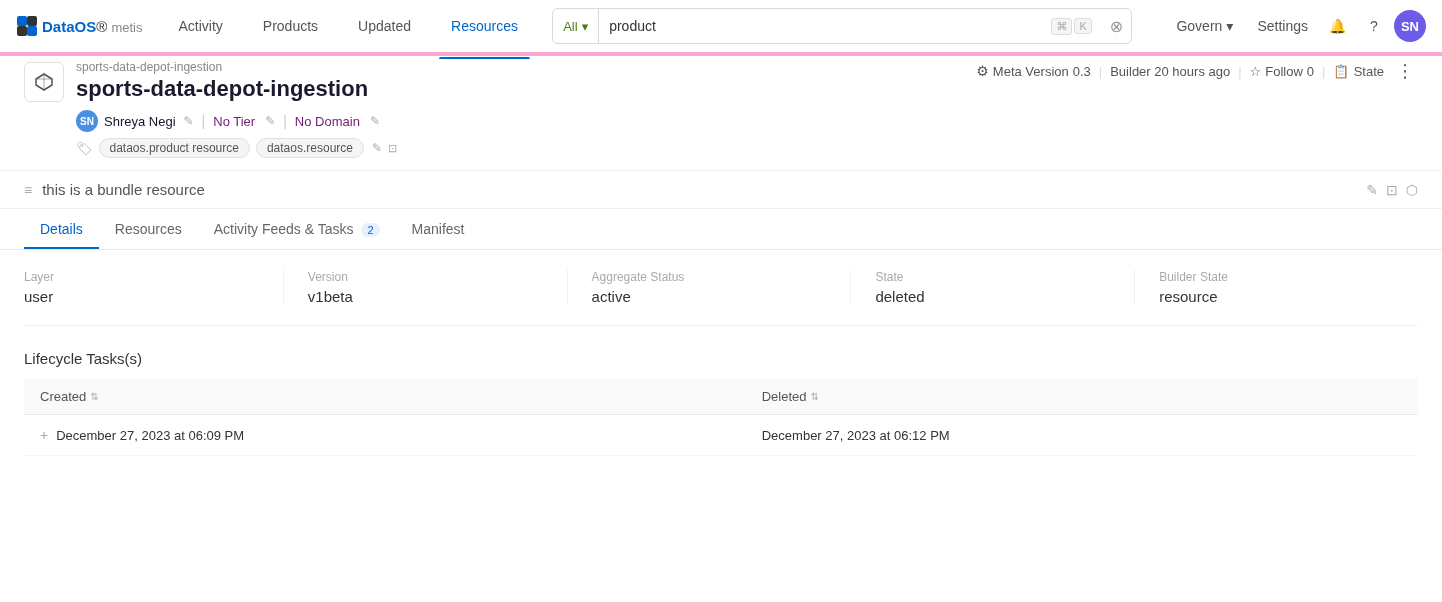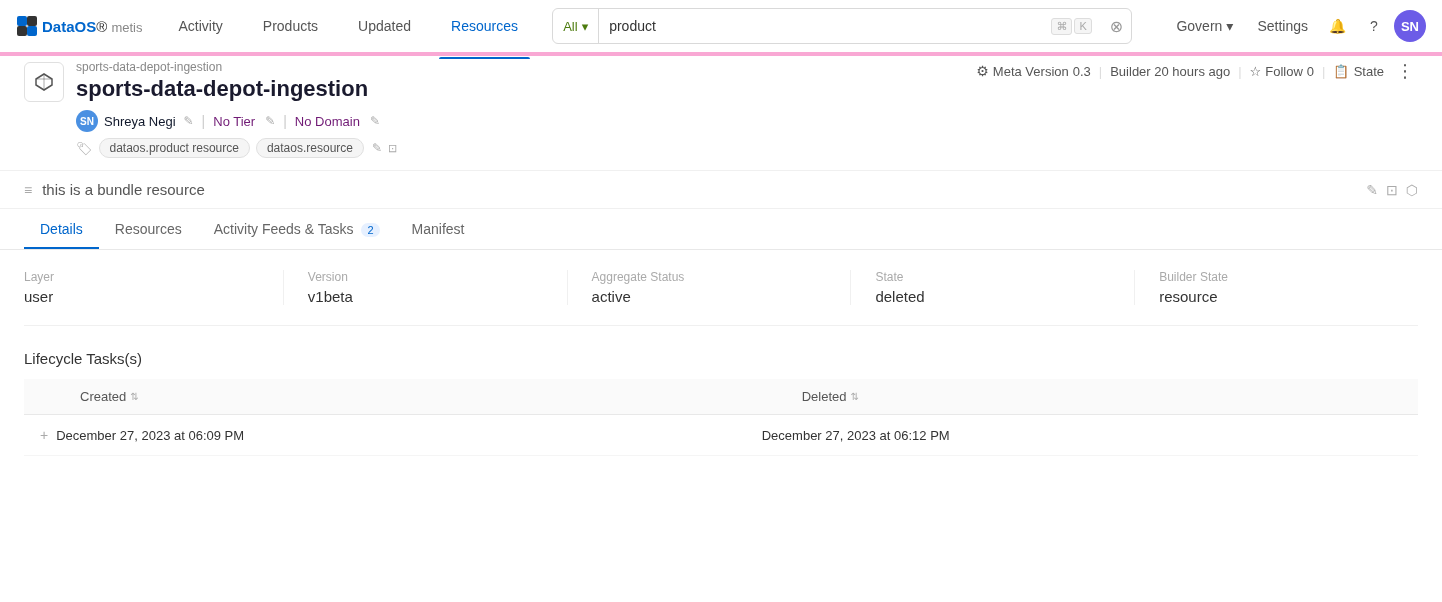--- a/index.html
+++ b/index.html
@@ -389,21 +389,20 @@
       padding: 12px 16px;
       font-size: 13px;
       color: #333;
       border-bottom: 1px solid #f5f5f5;
     }
     .th-sortable {
       display: flex;
       align-items: center;
       gap: 4px;
       cursor: pointer;
-      margin-left: 40px;
     }
     .sort-icon { color: #aaa; font-size: 10px; }
     .expand-btn {
       color: #aaa;
       cursor: pointer;
       font-size: 14px;
       margin-right: 8px;
     }
     .row-first-cell {
       display: flex;

